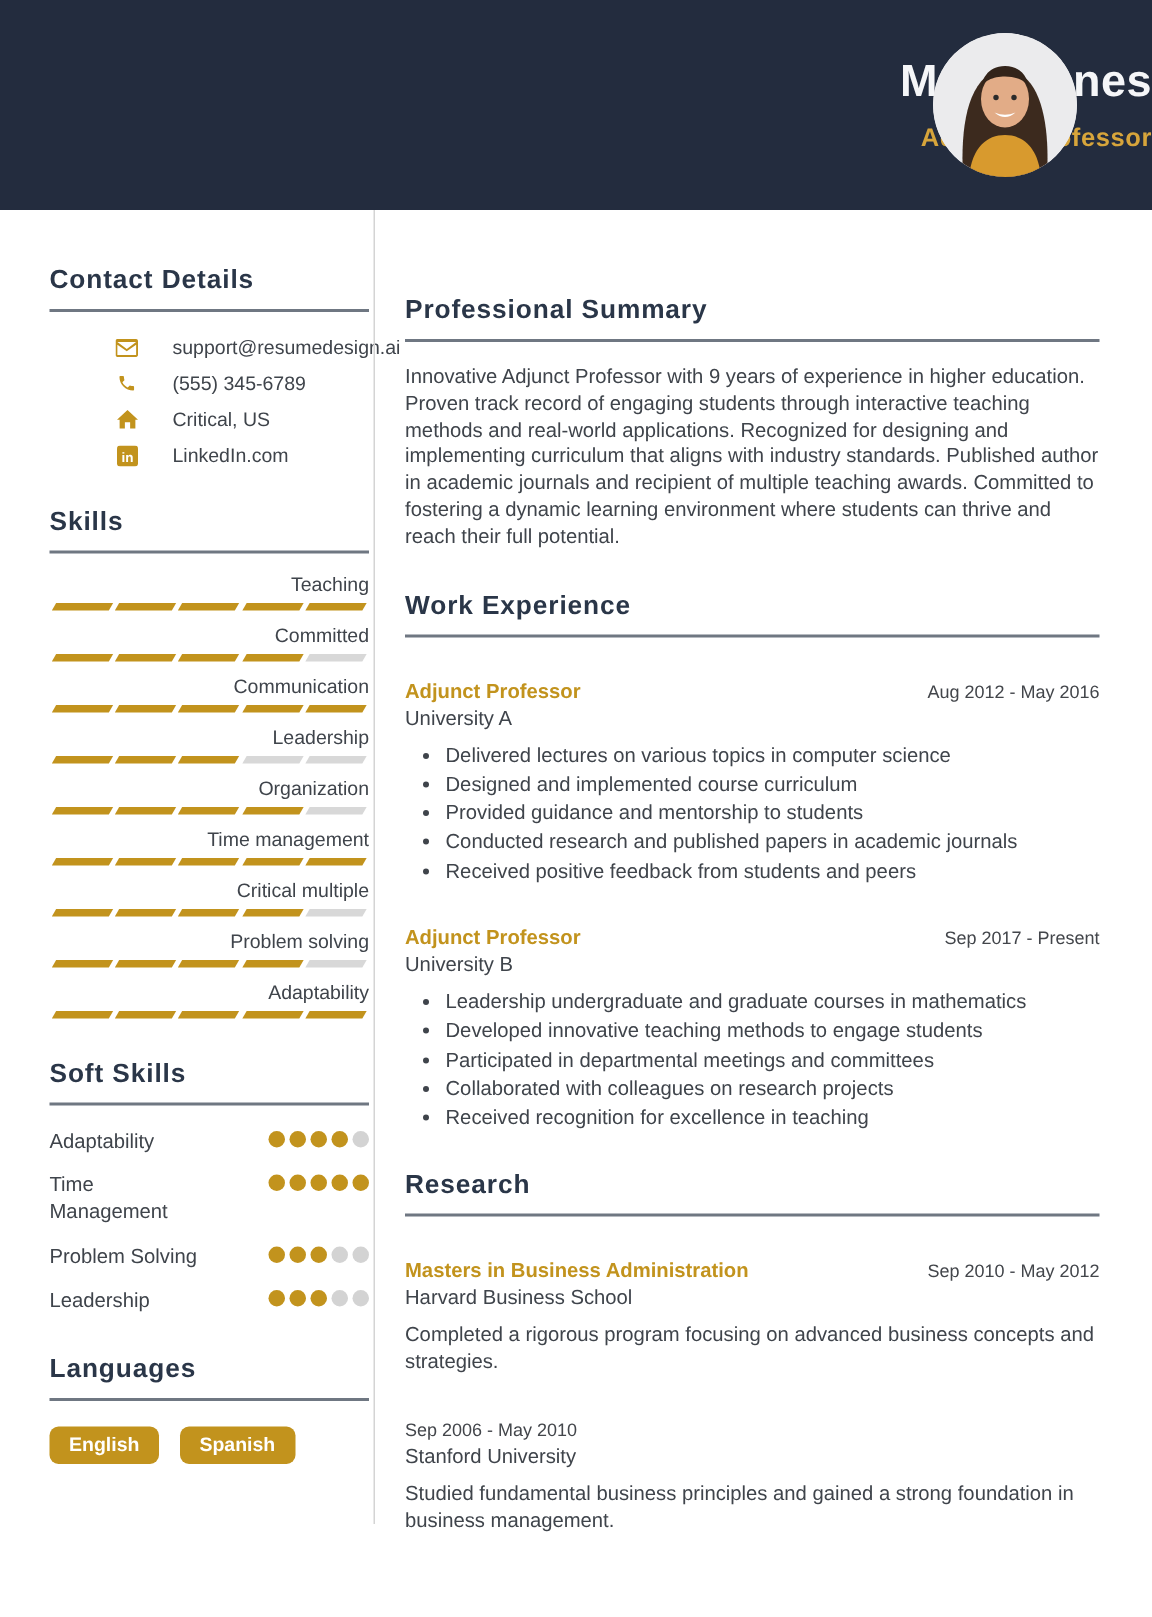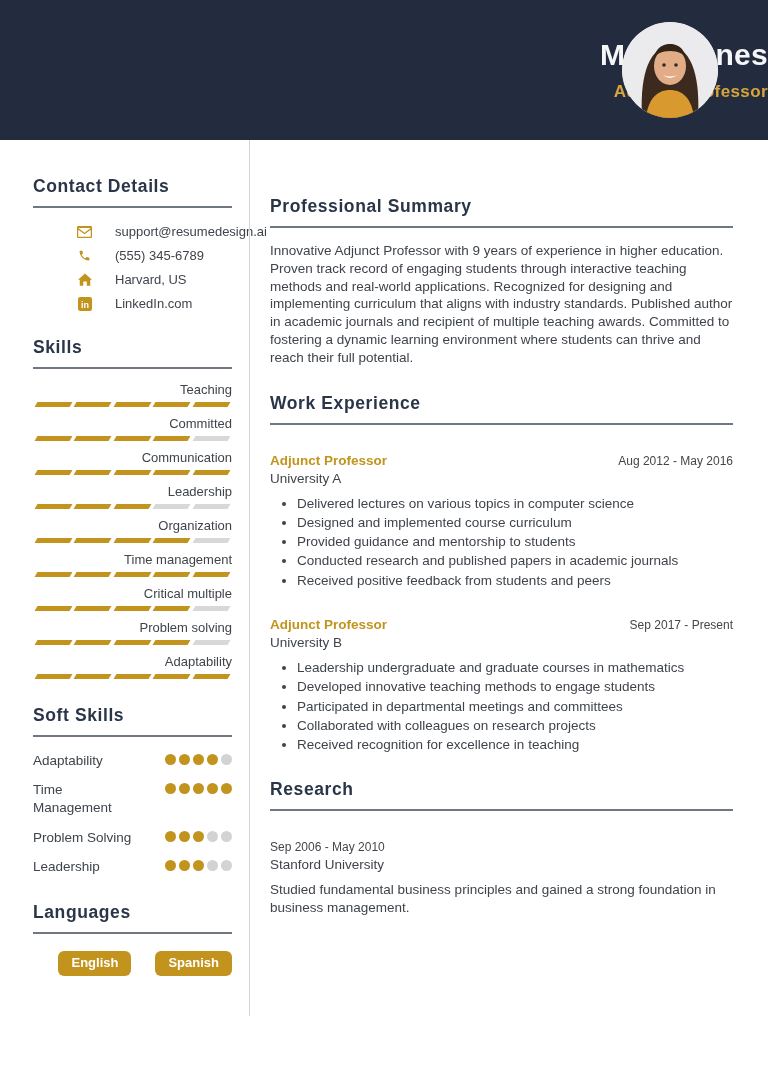--- a/index.html
+++ b/index.html
@@ -26,21 +26,21 @@
   }
   .name{color:#F5F6F8;font-size:30px;font-weight:bold;letter-spacing:0.3px;line-height:1.1;}
   .job-title{color:var(--gold-light);font-size:17px;font-weight:bold;letter-spacing:0.4px;margin-top:11px;}
   .photo{
     position:absolute;top:22px;right:50px;width:96px;height:96px;border-radius:50%;
     overflow:hidden;background:#EBEBED;
   }
   
   .content{display:flex;position:relative;min-height:938px;}
   .v-divider{position:absolute;left:249px;top:0;width:1px;height:876px;background:var(--divider);}
-  .sidebar{width:250px;padding:36px 18px 0 33px;}
+  .sidebar{width:250px;padding:36px 4px 0 33px;}
   .main{flex:1;padding:56px 35px 0 20px;}
   
   h2{
     color:var(--heading);font-size:17.5px;font-weight:bold;letter-spacing:0.6px;
     padding-bottom:9px;border-bottom:2px solid var(--underline);
   }
   section{margin-bottom:26px;}
   
   .contact-list{margin-top:16px;display:flex;flex-direction:column;gap:9px;}
   .contact-item{display:flex;align-items:center;gap:23px;font-size:13px;color:var(--body);margin-left:44px;}
@@ -54,21 +54,21 @@
   .seg{flex:1;height:5px;transform:skewX(-30deg);background:var(--bar-empty);}
   .seg.filled{background:var(--gold);}
   
   .soft-list{margin-top:15px;}
   .soft-row{display:flex;justify-content:space-between;align-items:flex-start;margin-bottom:11px;}
   .soft-label{font-size:13.5px;color:var(--body);max-width:110px;line-height:1.35;}
   .dots{display:flex;gap:3px;margin-top:2px;}
   .dot{width:11px;height:11px;border-radius:50%;background:#D3D3D3;}
   .dot.filled{background:var(--gold);}
   
-  .lang-list{margin-top:17px;display:flex;gap:24px;justify-content:flex-end;}
+  .lang-list{margin-top:17px;display:flex;gap:14px;}
   .pill{
     background:var(--gold);color:#ffffff;font-size:13px;font-weight:bold;
     padding:4px 13px 5px;border-radius:6px;line-height:1.2;
   }
   
   .summary-text{margin-top:14px;font-size:13.5px;line-height:1.32;color:var(--body);}
   .job,.edu{margin-top:14px;}
   .row-head{display:flex;justify-content:space-between;align-items:baseline;}
   .entry-title{color:var(--gold);font-size:13.5px;font-weight:bold;}
   .entry-dates{color:#43464B;font-size:12px;white-space:nowrap;margin-top:15px;}
@@ -119,21 +119,21 @@
               </svg>
             </span>
             <span>(555) 345-6789</span>
           </div>
           <div class="contact-item">
             <span class="icn">
               <svg width="14" height="13" viewBox="0 0 24 21">
                 <path fill="currentColor" d="M12 0 0 11h3v10h6v-7h6v7h6V11h3L12 0z"></path>
               </svg>
             </span>
-            <span>Harvard, US</span>
+            <span>Critical, US</span>
           </div>
           <div class="contact-item">
             <span class="icn">
               <svg width="14" height="14" viewBox="0 0 14 14">
                 <rect width="14" height="14" rx="2.2" fill="currentColor"></rect>
                 <text x="7" y="11" text-anchor="middle" font-size="9" font-weight="bold" fill="#fff" font-family="Liberation Sans, sans-serif">in</text>
               </svg>
             </span>
             <span>LinkedIn.com</span>
           </div>
@@ -329,20 +329,28 @@
             </ul>
           </article>
         </div>
     </section>
 
     <section>
       <h2>Research</h2>
       <div id="edu-list">
           <article class="edu">
             <div class="row-head">
+              <h3 class="entry-title">Masters in Business Administration</h3>
+              <span class="entry-dates">Sep 2010 - May 2012</span>
+            </div>
+            <div class="entry-org">Harvard Business School</div>
+            <p class="edu-desc">Completed a rigorous program focusing on advanced business concepts and strategies.</p>
+          </article>
+          <article class="edu">
+            <div class="row-head">
               <span class="entry-dates">Sep 2006 - May 2010</span>
             </div>
             <div class="entry-org">Stanford University</div>
             <p class="edu-desc">Studied fundamental business principles and gained a strong foundation in business management.</p>
           </article>
         </div>
     </section>
   </main>
 </div>
 

